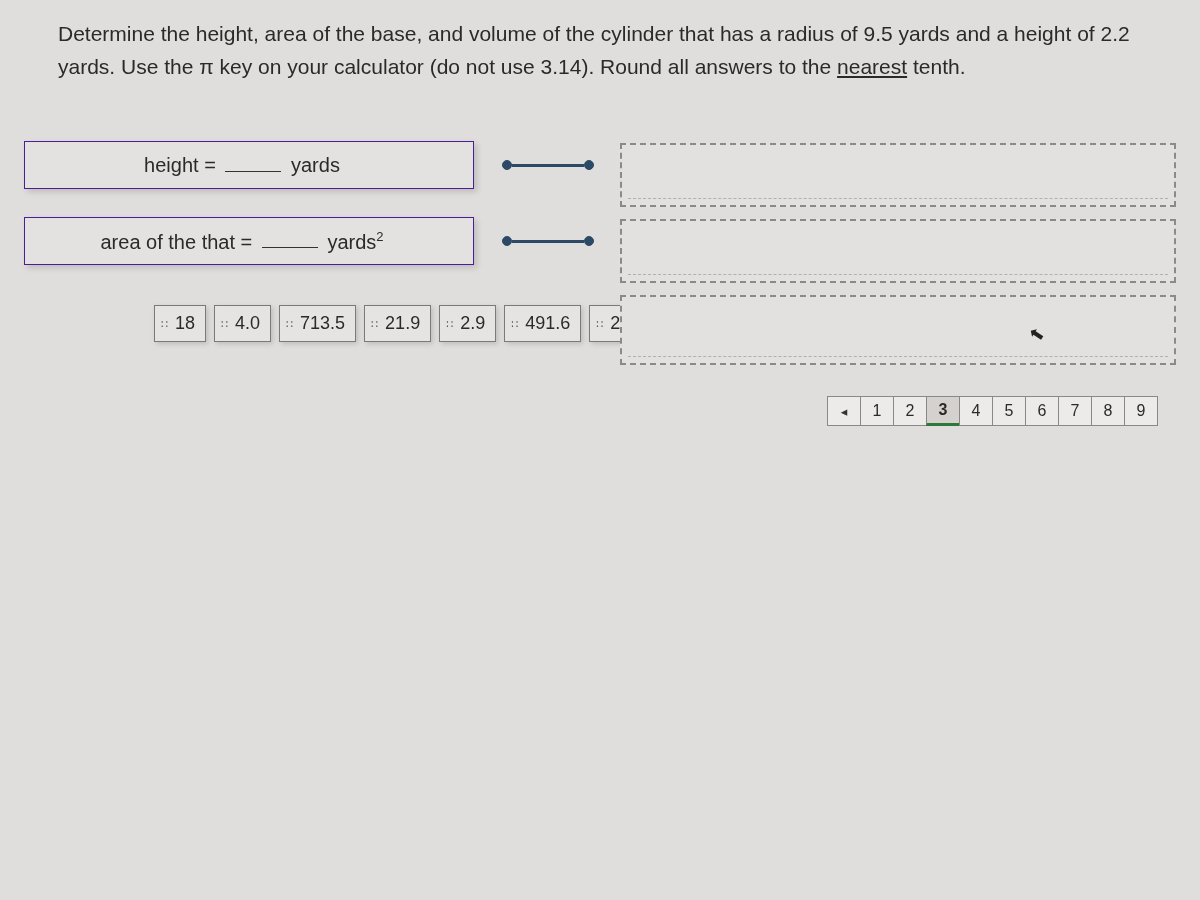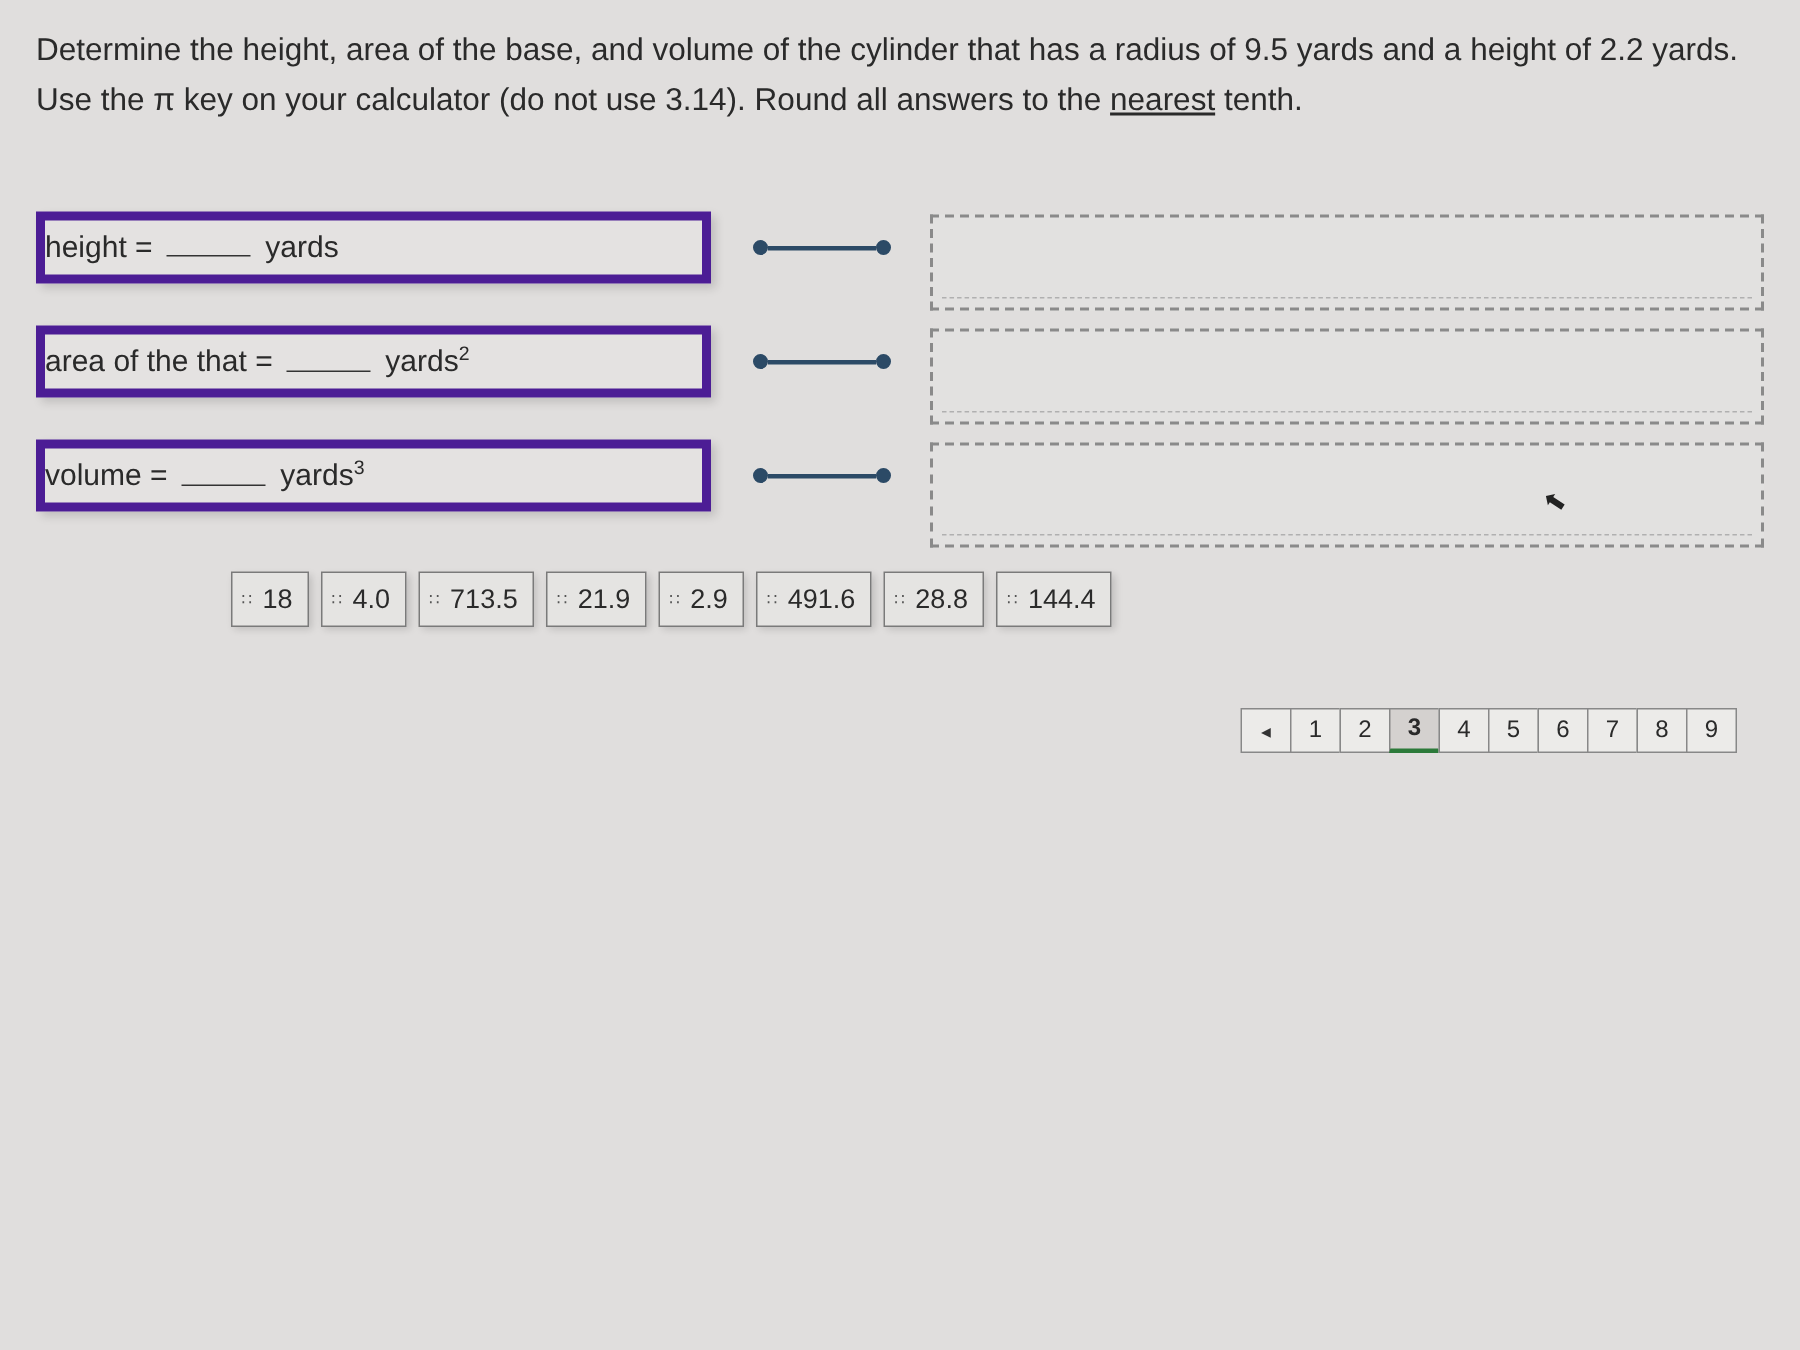--- a/index.html
+++ b/index.html
@@ -9,39 +9,40 @@
     background: #e0dedd;
     font-family: Arial, Helvetica, sans-serif;
     color: #2a2a2a;
     overflow: hidden;
     padding: 18px 24px;
   }
   .question {
     font-size: 21px;
     line-height: 1.55;
     margin-bottom: 48px;
+    margin-left: 34px;
   }
   .question .underline { text-decoration: underline; }
   .work-area {
     position: relative;
     padding: 10px 0 40px 0;
   }
   .answer-row {
     display: flex;
     align-items: center;
     margin-bottom: 28px;
   }
   .answer-box {
     width: 450px;
     height: 48px;
-    border: 6px solid #4c1d95;
+    border: 1px solid #4c1d95;
     background: #e4e2e1;
     display: flex;
     align-items: center;
-    justify-content: flex-start;
+    justify-content: center;
     padding-right: 14px;
     font-size: 20px;
     box-shadow: 3px 3px 6px rgba(0,0,0,0.15);
   }
   .answer-box .label { white-space: nowrap; }
   .answer-box .blank {
     display: inline-block;
     width: 56px;
     border-bottom: 1px solid #333;
     margin: 0 4px;
@@ -170,34 +171,20 @@
         <span>yards</span><sup>2</sup>
       </span>
     </div>
     <div class="connector">
       <span class="conn-dot"></span>
       <span class="conn-line"></span>
       <span class="conn-dot"></span>
     </div>
   </div>
 
-  <div class="answer-row">
-    <div class="answer-box">
-      <span class="label">
-        <span>volume =</span>
-        <span class="blank"></span>
-        <span>yards</span><sup>3</sup>
-      </span>
-    </div>
-    <div class="connector">
-      <span class="conn-dot"></span>
-      <span class="conn-line"></span>
-      <span class="conn-dot"></span>
-    </div>
-  </div>
 
   <div class="drop-targets">
     <div class="drop-box">
         <div class="inner-line"></div>
       </div>
     <div class="drop-box">
         <div class="inner-line"></div>
       </div>
     <div class="drop-box tall">
       <div class="inner-line"></div>

